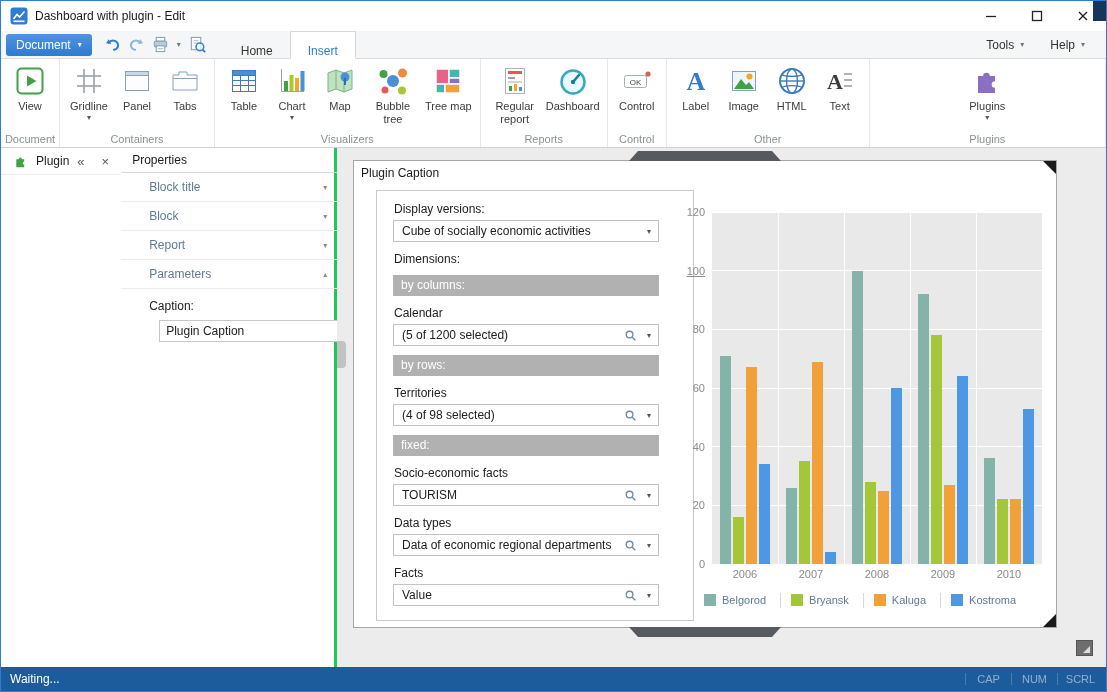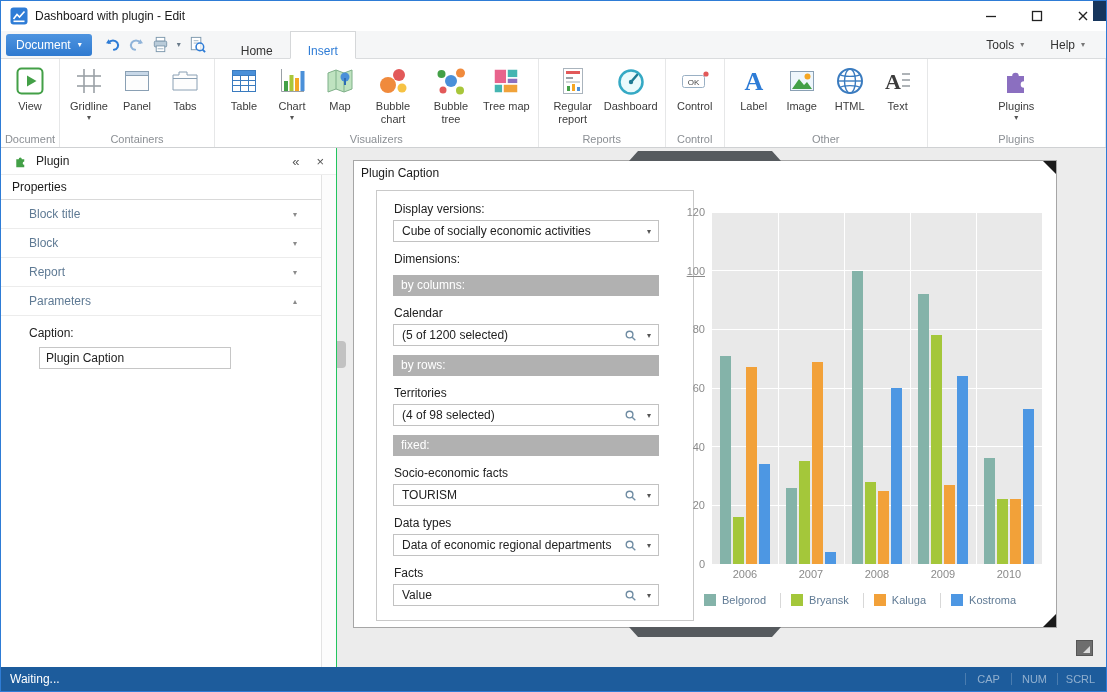--- a/index.html
+++ b/index.html
@@ -39,21 +39,21 @@
   .ribbon-icon { width:32px; height:32px; }
   .ribbon-icon svg { width:32px; height:32px; display:block; }
   .ribbon-label { font-size:11px; color:#3c3c3c; line-height:1.15; margin-top:3px; }
   .ribbon-caret { font-size:8px; color:#555; line-height:1; margin-top:1px; }
   .ribbon-group-label { position:absolute; bottom:2px; left:0; right:0; text-align:center; font-size:11px; color:#8b8f94; }
 
   
   .main { flex:1; min-height:0; display:flex; }
 
   
-  .sidebar { width:336px; flex:0 0 auto; background:#fff; border-right:1px solid #22c55e; display:flex; flex-direction:column; }
+  .sidebar { width:336px; flex:0 0 auto; background:#fff; border-right:3px solid #22c55e; display:flex; flex-direction:row; }
   .sb-header { height:27px; flex:0 0 auto; display:flex; align-items:center; padding:0 12px 0 12px; gap:8px; border-bottom:1px solid #ededed; }
   .sb-header svg { display:block; }
   .sb-header-controls { margin-left:auto; display:flex; gap:17px; color:#555; }
   .sb-hbtn { font-size:13px; line-height:1; }
   .sb-body { flex:1; position:relative; }
   .sb-scrollstrip { position:absolute; right:0; top:0; bottom:0; width:15px; border-left:1px solid #e3e3e3; background:#fcfcfc; }
   .sb-content { margin-right:15px; }
   .sb-props { height:25px; display:flex; align-items:center; padding-left:11px; border-bottom:1px solid #d9d9d9; color:#1a1a1a; }
   .sb-group { height:29px; display:flex; align-items:center; padding-left:28px; padding-right:24px; color:#5f7a94; border-bottom:1px solid #ececec; }
   .sb-group-chevron { margin-left:auto; font-size:8px; color:#8a8a8a; }
@@ -283,30 +283,20 @@
             <div class="ribbon-item">
               <div class="ribbon-icon">
                 <svg viewBox="0 0 32 32">
                   <path d="M4 8 L12 5 L20 8 L28 5 V24 L20 27 L12 24 L4 27 Z" fill="#bfe3c0" stroke="#7fb089"></path>
                   <path d="M12 5 V24 M20 8 V27" stroke="#7fb089" fill="none"></path>
                   <circle cx="21" cy="12" r="4.5" fill="#4a90d9"></circle>
                   <path d="M21 13 L21 20" stroke="#2e6db4" stroke-width="2"></path>
                 </svg>
               </div>
               <div class="ribbon-label">Map</div>
-            </div>
-            <div class="ribbon-item">
-              <div class="ribbon-icon">
-                <svg viewBox="0 0 32 32">
-                  <circle cx="11" cy="20" r="8" fill="#f08a3c"></circle>
-                  <circle cx="22" cy="10" r="6" fill="#e25959"></circle>
-                  <circle cx="25" cy="23" r="4.5" fill="#f6c244"></circle>
-                </svg>
-              </div>
-              <div class="ribbon-label">Bubble chart</div>
             </div>
             <div class="ribbon-item">
               <div class="ribbon-icon">
                 <svg viewBox="0 0 32 32">
                   <circle cx="16" cy="16" r="6" fill="#4a90d9"></circle>
                   <circle cx="6.5" cy="9" r="4" fill="#43a047"></circle>
                   <circle cx="25.5" cy="8" r="4.5" fill="#f08a3c"></circle>
                   <circle cx="8" cy="25" r="3.5" fill="#e25959"></circle>
                   <circle cx="25" cy="25.5" r="4" fill="#a8c63a"></circle>
                 </svg>

